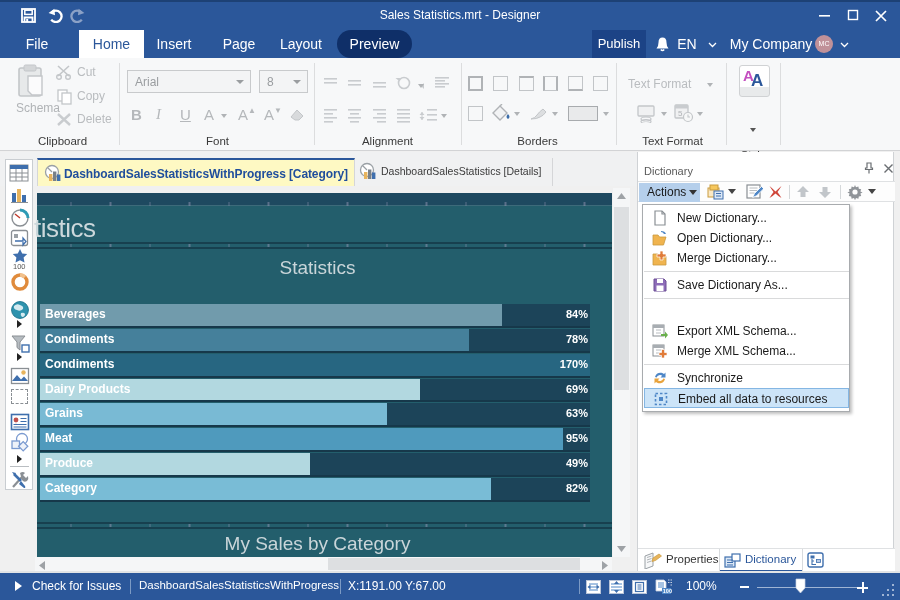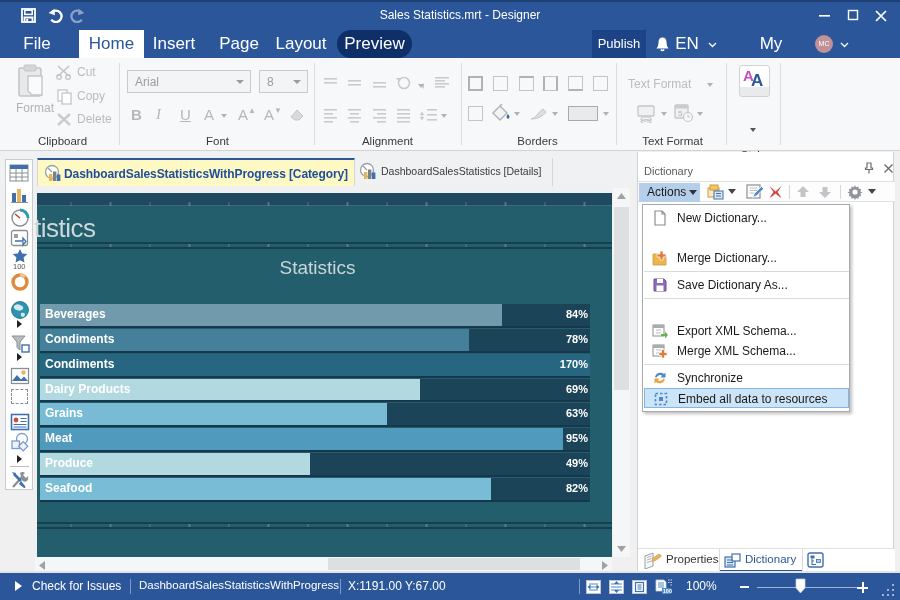--- a/index.html
+++ b/index.html
@@ -5,21 +5,21 @@
 * { margin:0; padding:0; box-sizing:border-box; }
 html,body { width:900px; height:600px; overflow:hidden; }
 body { font-family:"Liberation Sans", sans-serif; position:relative; background:#f0f0f0; }
 .abs { position:absolute; }
 
 
 #titlebar { left:0; top:0; width:900px; height:30px; background:#2b579a; border-top:2px solid #1d4175; }
 #title-text { left:10px; top:0; width:900px; height:30px; line-height:30px; text-align:center; color:#fff; font-size:12px; }
 
 #menurow { left:0; top:30px; width:900px; height:28px; background:#2b579a; }
-.mtab { position:absolute; top:0; height:28px; line-height:28px; color:#fff; font-size:17px; text-align:center; }
+.mtab { position:absolute; top:0; height:28px; line-height:28px; color:#fff; font-size:14px; text-align:center; }
 #tab-home { background:#fff; color:#2b579a; }
 #tab-preview { background:#0f2f68; }
 #publish-btn { position:absolute; top:0; height:28px; line-height:28px; background:#1c4386; color:#fff; font-size:13px; text-align:center; }
 
 
 #ribbon { left:0; top:58px; width:900px; height:93px; background:#f7f8f9; border-bottom:1px solid #d2d3d5; }
 .rsep { position:absolute; top:5px; height:82px; width:1px; background:#dcddde; }
 .rlabel { position:absolute; top:77px; font-size:11.5px; color:#3a3a3a; text-align:center; }
 .rtext { position:absolute; font-size:12px; color:#b9bcbf; }
 .gicon { position:absolute; }
@@ -142,21 +142,21 @@
   <div class="rlabel" style="left:175px; width:85px;">Font</div>
   <div class="rlabel" style="left:345px; width:85px;">Alignment</div>
   <div class="rlabel" style="left:495px; width:85px;">Borders</div>
   <div class="rlabel" style="left:630px; width:85px;">Text Format</div>
 
   <svg class="gicon" style="left:14px; top:6px;" width="34" height="38" viewBox="0 0 34 38">
     <rect x="5" y="4" width="22" height="28" rx="2" fill="#e7e9ea" stroke="#c3c6c9" stroke-width="1.6"></rect>
     <rect x="10" y="1" width="12" height="6" rx="1.5" fill="#d4d6d8" stroke="#c3c6c9"></rect>
     <path d="M14 12 h14 v19 h-10 l-4,-4 z" fill="#fbfbfc" stroke="#c3c6c9" stroke-width="1.4"></path>
   </svg>
-  <div class="rtext" style="left:16px; top:43px; color:#b0b3b6;">Format</div>
+  <div class="rtext" style="left:16px; top:43px; color:#b0b3b6;">Schema</div>
   <svg class="gicon" style="left:56px; top:6px;" width="18" height="16" viewBox="0 0 18 16">
     <path d="M2 2 L13 12 M13 2 L2 12" stroke="#c3c6c9" stroke-width="1.6" fill="none"></path>
     <circle cx="3" cy="13" r="2.3" fill="none" stroke="#c3c6c9" stroke-width="1.4"></circle>
     <circle cx="12" cy="13" r="2.3" fill="none" stroke="#c3c6c9" stroke-width="1.4"></circle>
   </svg>
   <div class="rtext" style="left:77px; top:7px;">Cut</div>
   <svg class="gicon" style="left:56px; top:31px;" width="18" height="16" viewBox="0 0 18 16">
     <rect x="2" y="1" width="9" height="11" fill="#fff" stroke="#c3c6c9" stroke-width="1.3"></rect>
     <rect x="6" y="4" width="9" height="11" fill="#fff" stroke="#c3c6c9" stroke-width="1.3"></rect>
   </svg>
@@ -412,28 +412,29 @@
         </div>
         <div style="position:absolute; left:3px; top:257.185px; width:550px; height:2px; background:#16384a;"></div>
         <div class="crow" style="top:260.142px;">
           <div class="cbar" style="width:269.5px;background:#b2d8e0;"></div>
           <div class="clabel">Produce</div>
           <div class="cpct">49%</div>
         </div>
         <div style="position:absolute; left:3px; top:282.042px; width:550px; height:2px; background:#16384a;"></div>
         <div class="crow" style="top:284.999px;">
           <div class="cbar" style="width:451px;background:#79bcd6;"></div>
-          <div class="clabel">Seafood</div>
+          <div class="clabel">Category</div>
           <div class="cpct">82%</div>
         </div>
         <div style="position:absolute; left:3px; top:306.899px; width:550px; height:2px; background:#16384a;"></div>
       </div>
     <div class="pagesep" style="top:329px;"></div>
     <div class="tickrow" style="top:330.5px;"></div>
     <div class="pagesep" style="top:334px;"></div>
+    <div id="chart2-title">My Sales by Category</div>
   </div>
   <div id="vscroll">
     <svg style="position:absolute; left:4px; top:5px;" width="9" height="6" viewBox="0 0 9 6">
         <path d="M4.5 0 L9 6 H0 z" fill="#9ea2a6"></path>
       </svg>
     <div id="vthumb"></div>
     <svg style="position:absolute; left:4px; top:358px;" width="9" height="6" viewBox="0 0 9 6">
         <path d="M4.5 6 L9 0 H0 z" fill="#9ea2a6"></path>
       </svg>
   </div>
@@ -496,20 +497,27 @@
         <path d="M0 0 L4 5 L8 0 z" fill="#444"></path>
       </svg>
   </div>
   <div id="pmenu">
       <div class="mitem" style="top:3px;">
         <span style="position:absolute; left:8px; top:2px;"><svg width="16" height="16" viewBox="0 0 16 16">
             <path d="M3 1 h7 l3 3 v11 H3 z" fill="#fff" stroke="#8a8f94" stroke-width="1.2"></path>
             <path d="M10 1 v3 h3" fill="none" stroke="#8a8f94" stroke-width="1.2"></path>
           </svg></span>
         <span class="txt">New Dictionary...</span>
+      </div>
+      <div class="mitem" style="top:23px;">
+        <span style="position:absolute; left:8px; top:2px;"><svg width="16" height="16" viewBox="0 0 16 16">
+            <path d="M9 1 q4 0 5 3 l-2 0 q-1 -2 -3 -2 z" fill="#4f87c7"></path>
+            <path d="M1 5 h5 l1.5 2 H14 l-2.5 8 H1 z" fill="#f0b44f" stroke="#c99b3f" stroke-width="0.8"></path>
+          </svg></span>
+        <span class="txt">Open Dictionary...</span>
       </div>
       <div class="mitem" style="top:43px;">
         <span style="position:absolute; left:8px; top:2px;"><svg width="16" height="16" viewBox="0 0 16 16">
             <path d="M1 4 h5 l1.5 2 H14 v9 H1 z" fill="#f0b44f" stroke="#c99b3f" stroke-width="0.8"></path>
             <path d="M8 1 h3 v3 h3 v3 h-3 v3 h-3 V7 H5 V4 h3 z" fill="#e07b39" stroke="#fff" stroke-width="0.7"></path>
           </svg></span>
         <span class="txt">Merge Dictionary...</span>
       </div>
       <div class="msep" style="top:66px;"></div>
       <div class="mitem" style="top:69.5px;">

